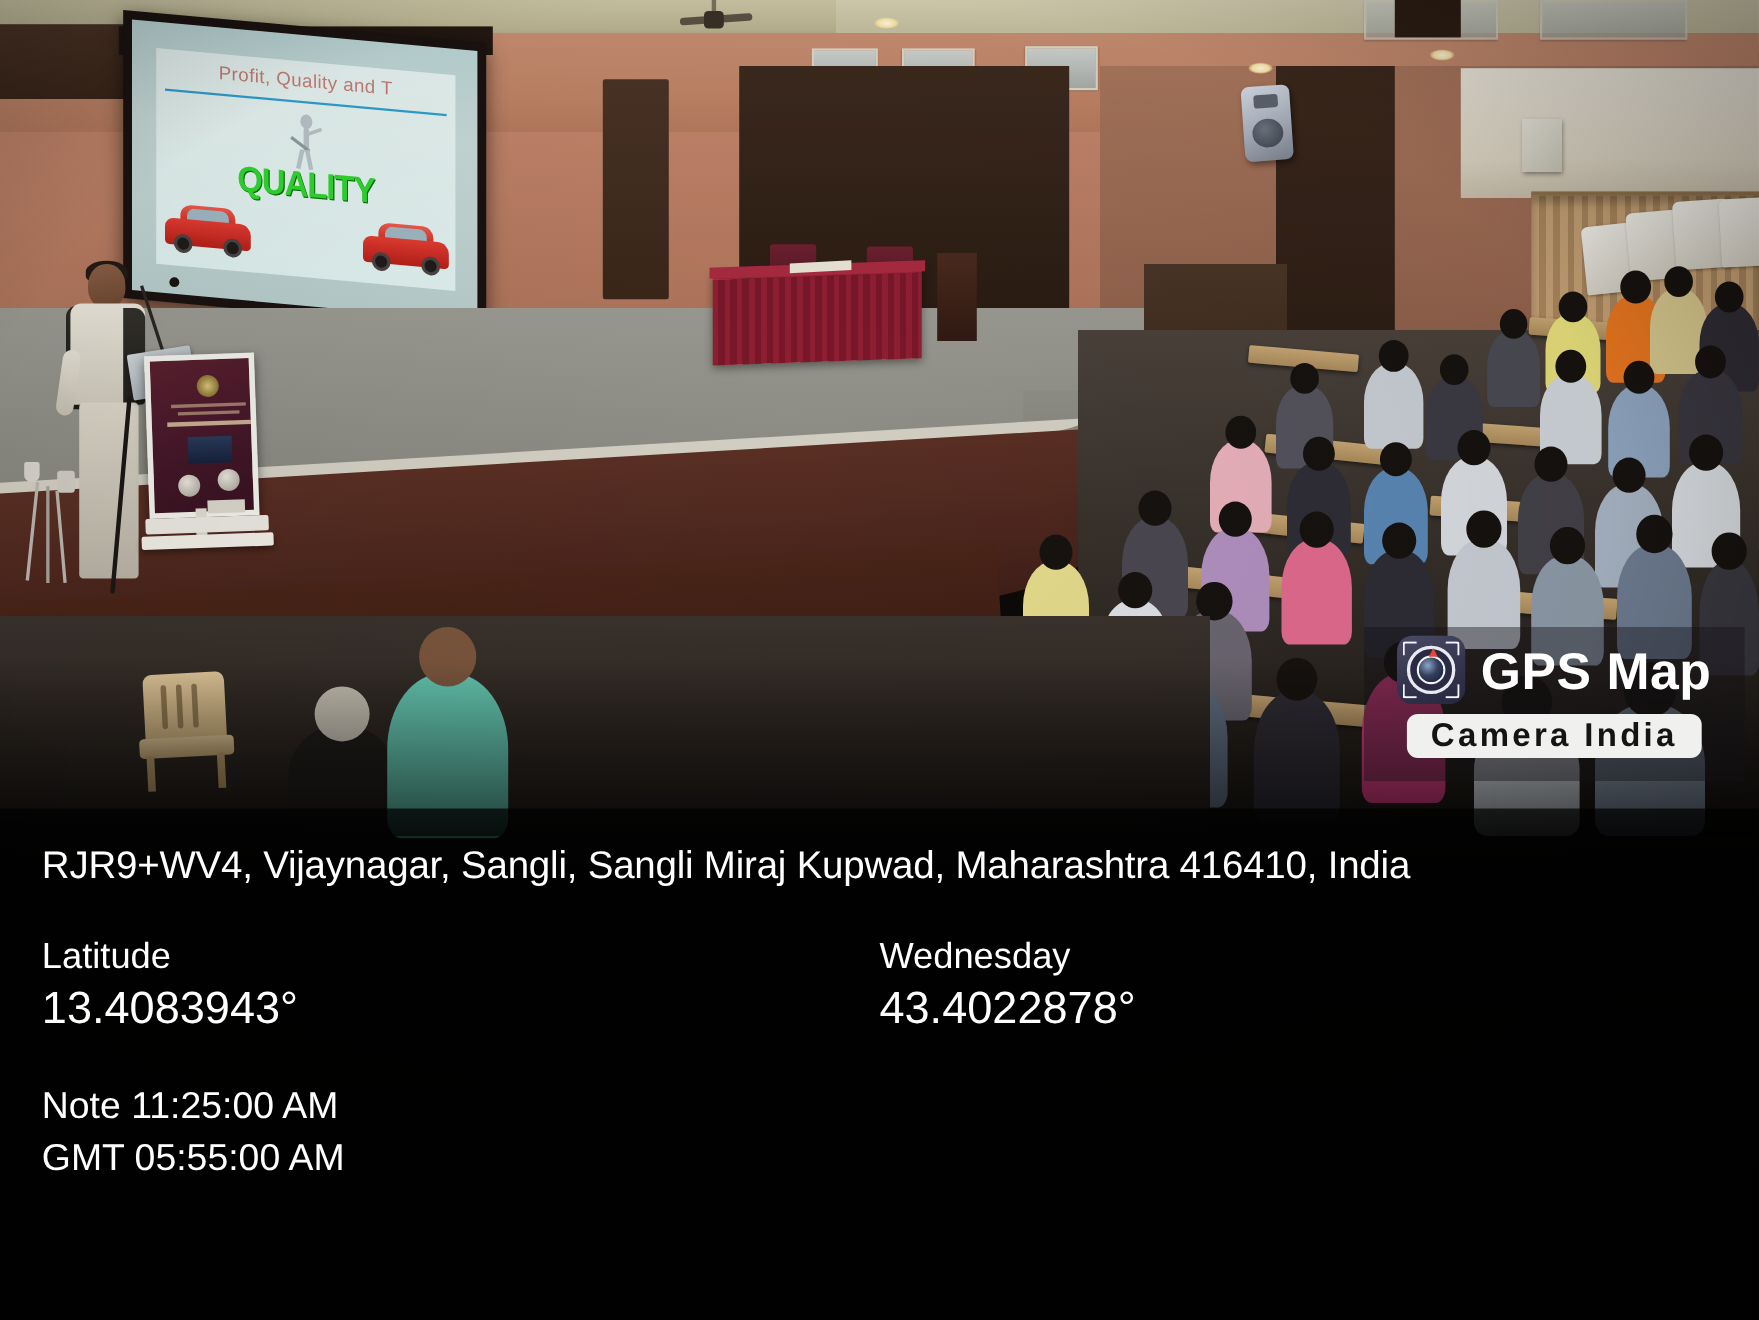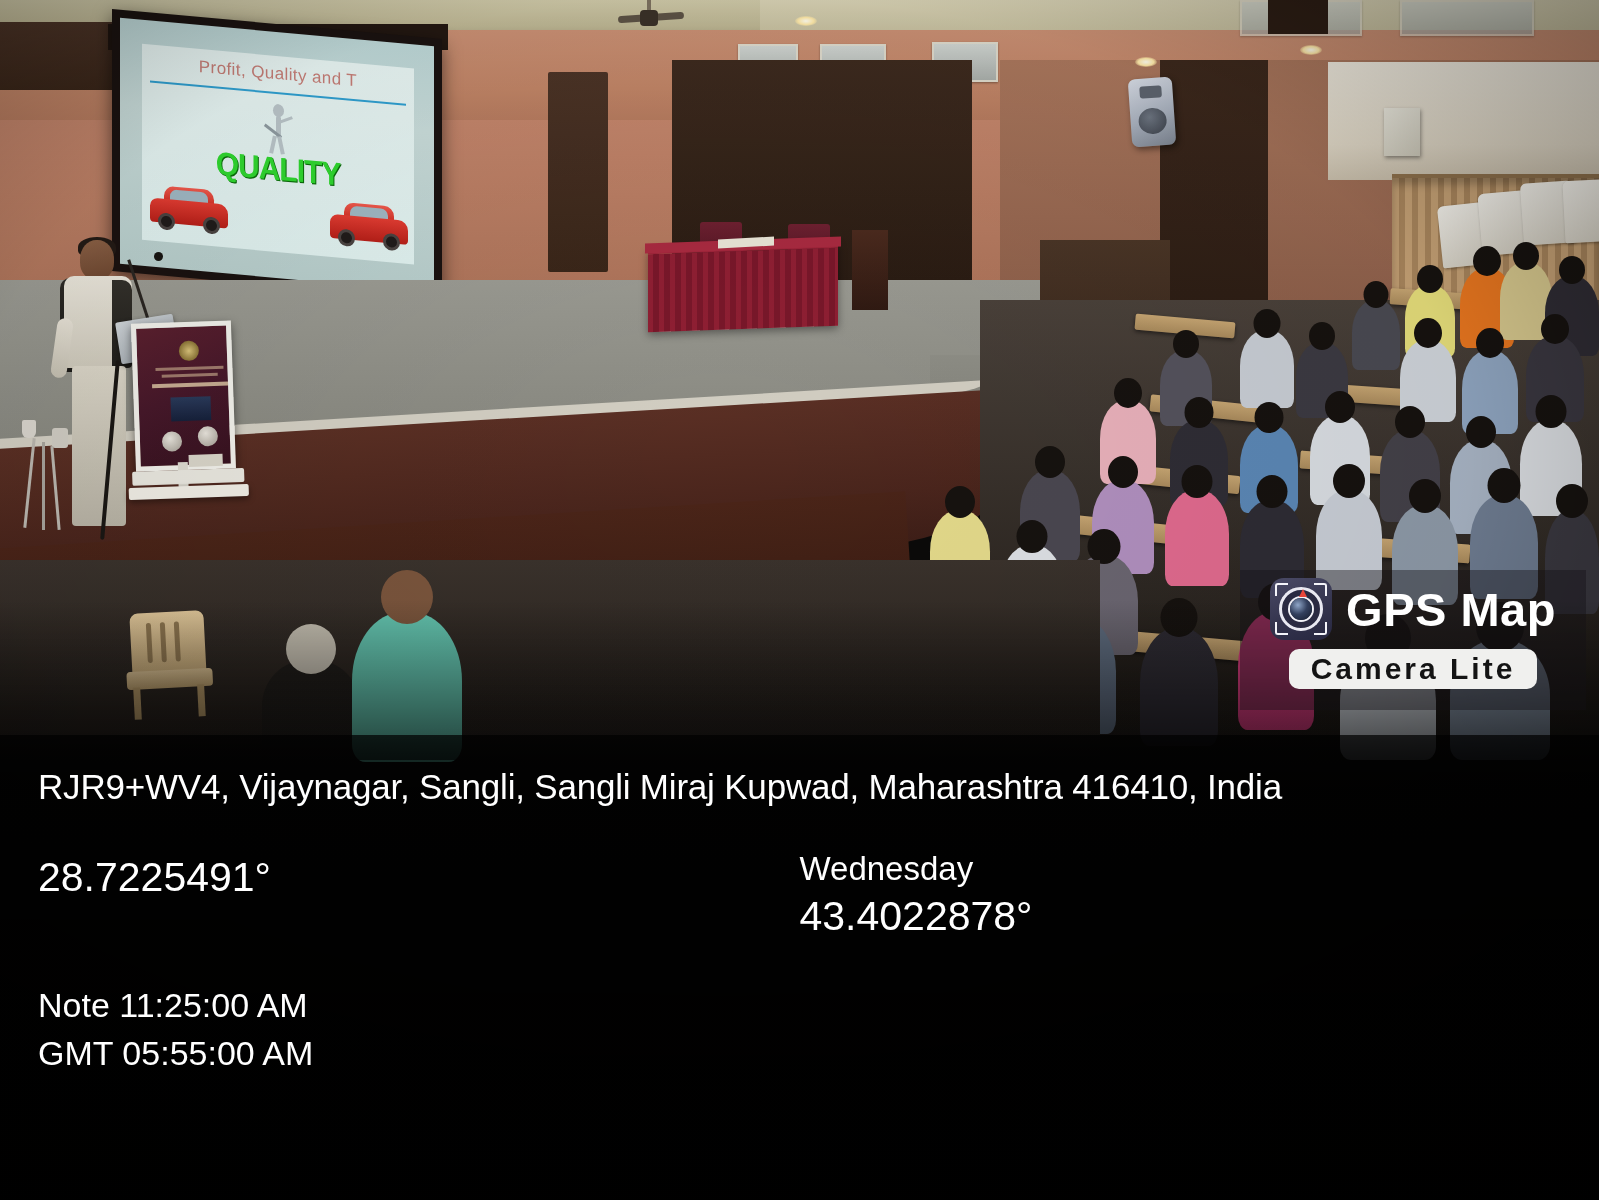--- a/index.html
+++ b/index.html
@@ -981,30 +981,31 @@
         <div class="dial"></div>
         <div class="lens"></div>
         <div class="needle"></div>
         <div class="crn c-tl"></div>
           <div class="crn c-tr"></div>
         <div class="crn c-bl"></div>
           <div class="crn c-br"></div>
       </div>
       <div class="gps-title">GPS Map</div>
     </div>
-    <div class="gps-sub">Camera Lite</div>
+    <div class="gps-sub">Camera India</div>
   </div>
 
   <div class="info-overlay">
 
     <div class="addr-line">RJR9+WV4, Vijaynagar, Sangli, Sangli Miraj Kupwad, Maharashtra 416410, India</div>
 
     <div class="coord-grid">
       <div class="coord-col">
-        <div class="coord-value">28.7225491°</div>
+        <div class="coord-label">Latitude</div>
+        <div class="coord-value">13.4083943°</div>
       </div>
       <div class="coord-col">
         <div class="coord-label">Wednesday</div>
         <div class="coord-value">43.4022878°</div>
       </div>
     </div>
 
     <div class="time-grid">
       <div class="time-col">
         <div class="time-line">Note 11:25:00 AM</div>

